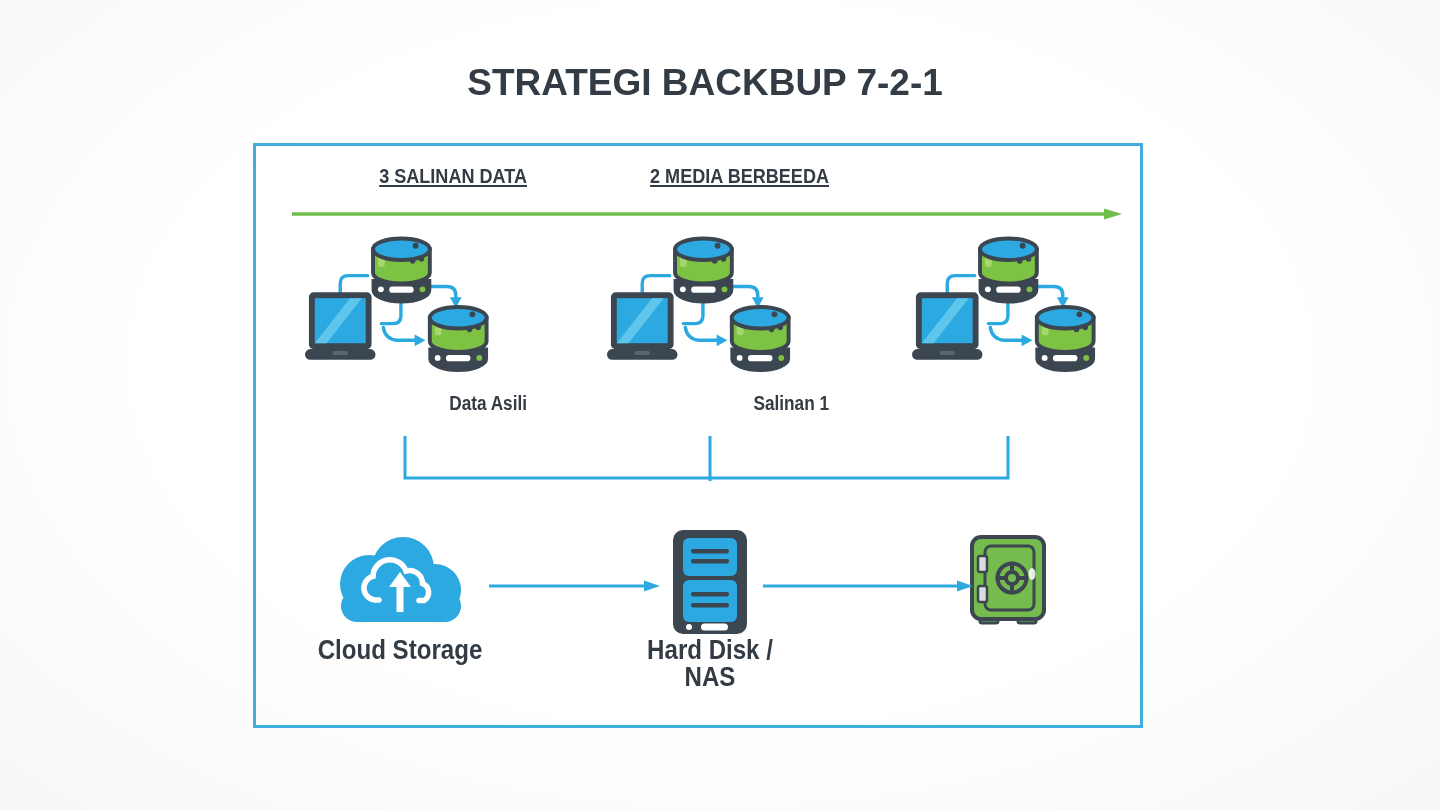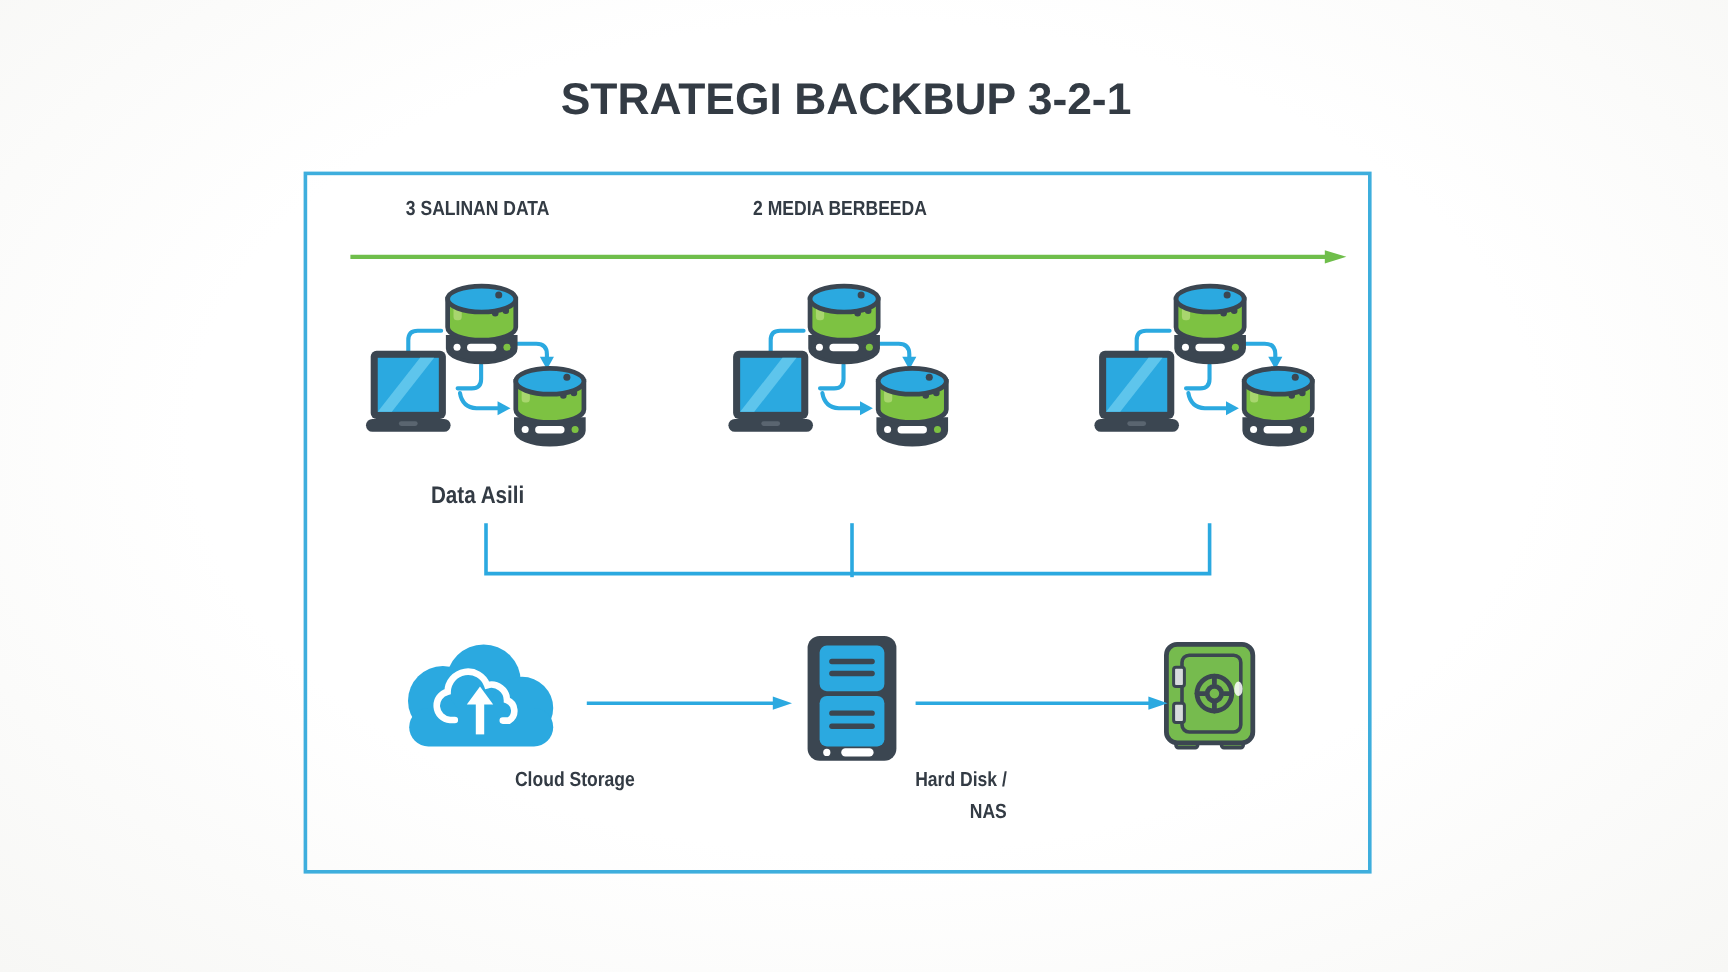--- a/index.html
+++ b/index.html
@@ -22,41 +22,41 @@
   .title{
     position:absolute;left:0;top:62px;width:1410px;text-align:center;
     font-size:37px;font-weight:700;letter-spacing:0px;color:var(--text);
   }
   .ctext{display:block;transform:scaleX(.86);transform-origin:50% 50%;white-space:nowrap;}
   .panel{
     position:absolute;left:253px;top:143px;width:890px;height:585px;
     border:3px solid var(--border);background:transparent;
   }
   .hdr{
-    position:absolute;top:18px;width:300px;text-align:center;
-    font-size:17px;font-weight:700;color:var(--text);
+    position:absolute;top:18px;width:300px;text-align:right;
+    font-size:21px;font-weight:700;color:var(--text);text-decoration:underline;
   }
   .hdr1{left:-8px;} .hdr2{left:294px;} .hdr3{left:599px;}
   .copylabel{
-    position:absolute;top:256px;width:300px;text-align:center;
+    position:absolute;top:246px;width:300px;text-align:right;
     font-size:20px;font-weight:700;color:var(--text);
   }
   .cl1{left:-8px;} .cl2{left:294px;} .cl3{left:599px;}
   .grp{position:absolute;top:90px;width:186px;height:140px;}
   .g1{left:49px;} .g2{left:351px;} .g3{left:656px;}
   .greenarrow{position:absolute;left:30px;top:60px;}
   .bracket{position:absolute;left:137px;top:288px;}
   .dest-icon{position:absolute;}
   .di1{left:69px;top:388px;}
   .di2{left:415px;top:382px;}
   .di3{left:712px;top:388px;}
   .destarrows{position:absolute;left:228px;top:430px;}
   .destlabel{
-    position:absolute;top:490px;width:300px;text-align:right;
-    font-size:17px;font-weight:700;color:var(--text);line-height:27px;
+    position:absolute;top:490px;width:300px;text-align:center;
+    font-size:28px;font-weight:700;color:var(--text);line-height:27px;
   }
   .dl1{left:-6px;} .dl2{left:304px;} .dl3{left:602px;}
   .destlabel .ctext:empty{display:none;}
   svg{display:block;overflow:visible;}
 </style>
 </head>
 <body>
 
 <div class="stage">
 
@@ -94,21 +94,21 @@
         </g>
         <polygon points="154,72 148,61 160,61" fill="#2BA9E0"></polygon>
         <polygon points="123,105 112,99 112,111" fill="#2BA9E0"></polygon>
         <use href="#laptop" x="0" y="55"></use>
         <use href="#db" x="66" y="0"></use>
         <use href="#db" x="124" y="70"></use>
       </g>
     </defs>
   </svg>
 
-  <div class="title">STRATEGI BACKBUP 3-2-1</div>
+  <div class="title">STRATEGI BACKBUP 7-2-1</div>
 
   <div class="panel">
 
     <div class="hdr hdr1">
       <span class="ctext">3 SALINAN DATA</span>
     </div>
     <div class="hdr hdr2">
       <span class="ctext">2 MEDIA BERBEEDA</span>
     </div>
 
@@ -122,20 +122,23 @@
       </svg>
     <svg class="grp g2" viewBox="0 0 190 140">
         <use href="#copygroup"></use>
       </svg>
     <svg class="grp g3" viewBox="0 0 190 140">
         <use href="#copygroup"></use>
       </svg>
 
     <div class="copylabel cl1">
       <span class="ctext">Data Asili</span>
+    </div>
+    <div class="copylabel cl2">
+      <span class="ctext">Salinan 1</span>
     </div>
 
     <svg class="bracket" width="630" height="52">
       <polyline points="12,2 12,44 615,44 615,2" fill="none" stroke="#2BA9E0" stroke-width="3"></polyline>
       <line x1="317" y1="2" x2="317" y2="47" stroke="#2BA9E0" stroke-width="3"></line>
     </svg>
 
     <svg class="dest-icon di1" width="150" height="95" viewBox="0 0 150 95">
       <g fill="#2BA9E0">
         <circle cx="44" cy="50" r="29"></circle>

